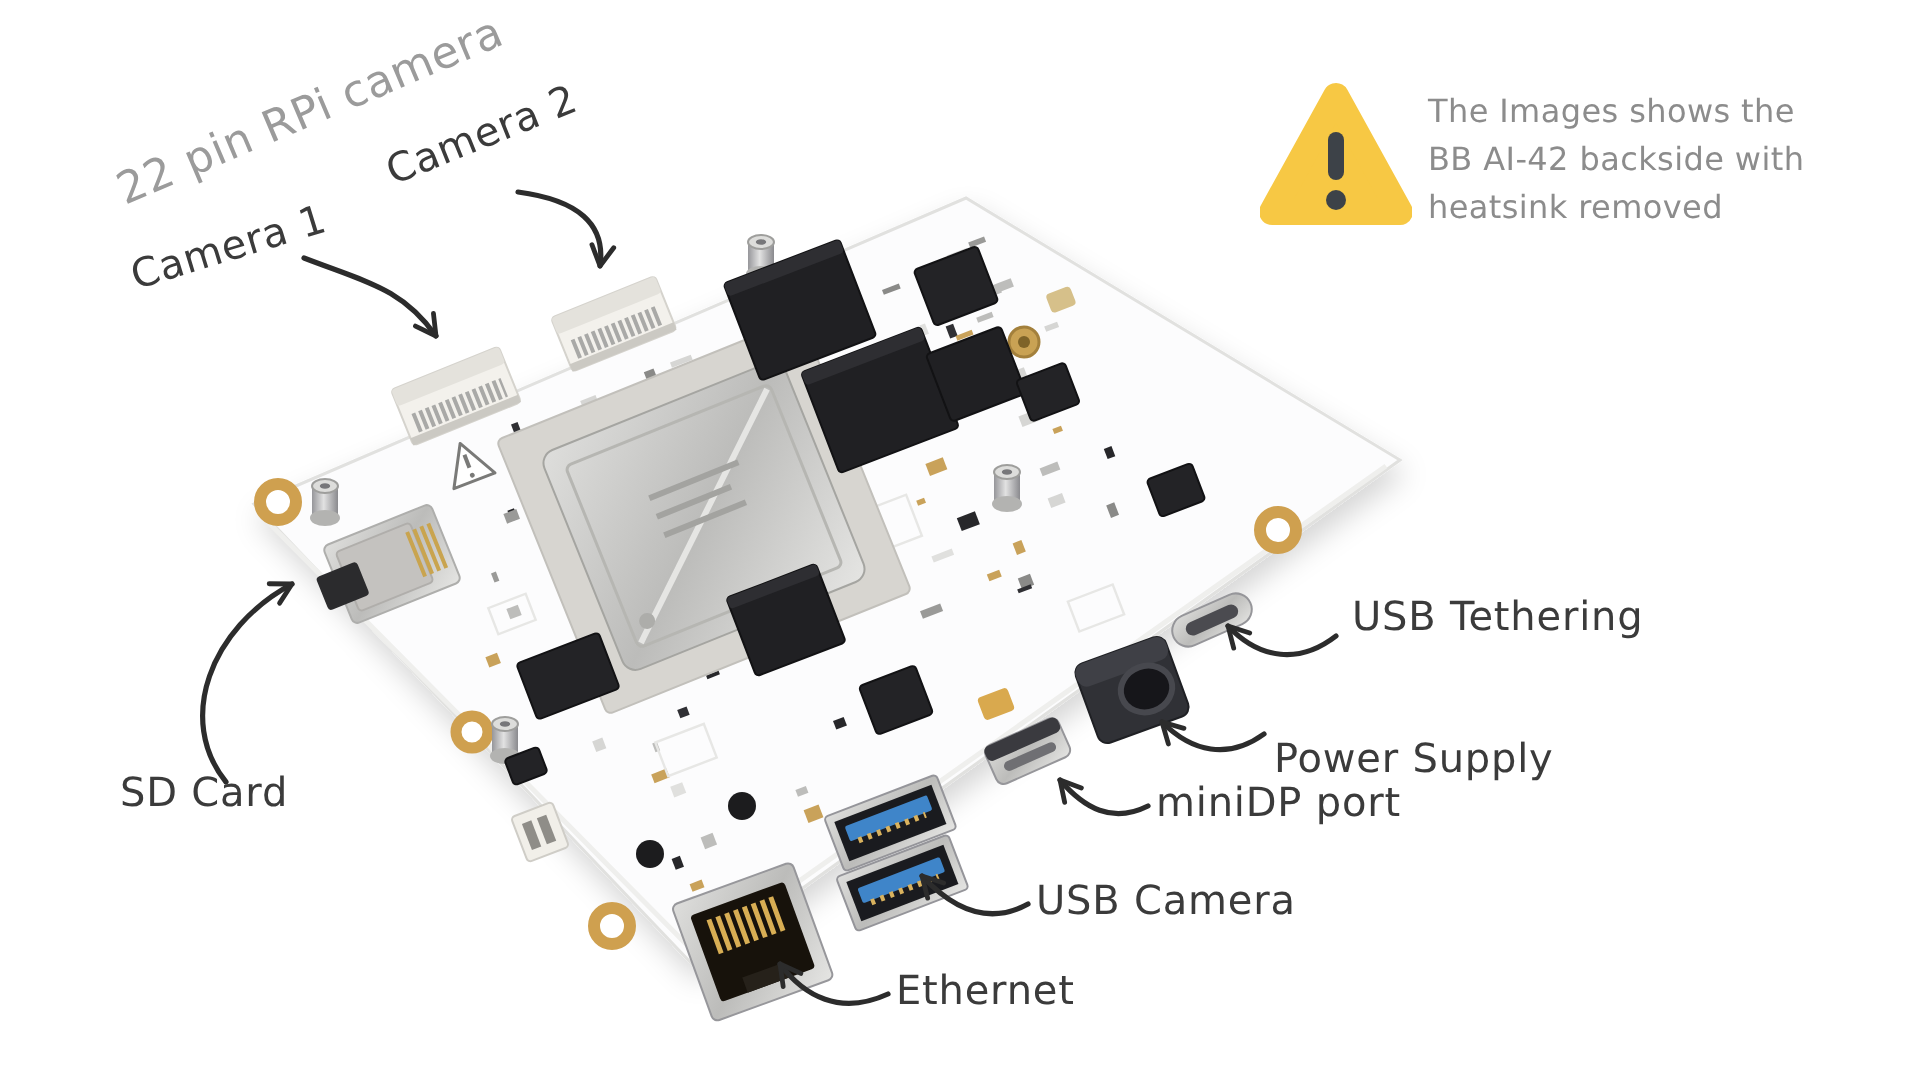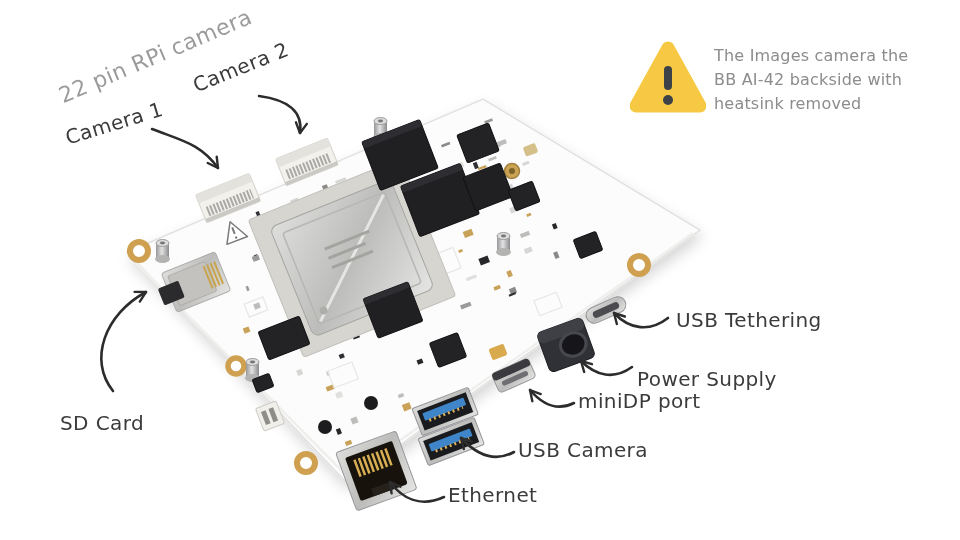--- a/index.html
+++ b/index.html
@@ -4,22 +4,22 @@
 <style>
   html,body{margin:0;padding:0;background:#fff;}
   .stage{position:relative;width:960px;height:540px;background:#ffffff;overflow:hidden;
          font-family:"DejaVu Sans","Liberation Sans",sans-serif;}
   .layer{position:absolute;left:0;top:0;}
   .lbl{position:absolute;white-space:nowrap;color:#3b3b3b;font-size:20px;font-weight:400;
        letter-spacing:.4px;}
   #lbl-rpi {left:60px; top:84px; color:#9b9b9b;font-size:22px;transform:rotate(-23deg);transform-origin:0 50%;}
   #lbl-c1  {left:66px; top:126px;transform:rotate(-17deg);transform-origin:0 50%;}
   #lbl-c2  {left:194px;top:74px; transform:rotate(-22deg);transform-origin:0 50%;}
-  #lbl-sd  {left:60px; top:384px;margin-top:27px;}
-  #lbl-usbt{left:676px;top:308px;}
+  #lbl-sd  {left:60px; top:384px;}
+  #lbl-usbt{left:676px;top:296px;}
   #lbl-pwr {left:637px;top:367px;text-align:center;}
   #lbl-mdp {left:578px;top:389px;}
   #lbl-usbc{left:518px;top:438px;}
   #lbl-eth {left:448px;top:483px;}
   .notice-icon{position:absolute;left:630px;top:40px;width:76px;height:78px;}
   .notice-text{position:absolute;left:714px;top:44px;color:#8c8c8c;font-size:16px;
                line-height:24px;letter-spacing:.2px;}
 </style>
 </head>
 <body>
@@ -328,18 +328,18 @@
   <div class="lbl" id="lbl-mdp">miniDP port</div>
   <div class="lbl" id="lbl-eth">Ethernet</div>
   <div class="lbl" id="lbl-usbc">USB Camera</div>
 
   <svg class="notice-icon" viewBox="0 0 76 78">
     <path d="M38,8 L70,66 L6,66 Z" fill="#F7C844" stroke="#F7C844" stroke-width="13" stroke-linejoin="round"></path>
     <rect x="34" y="26" width="8" height="24" rx="4" fill="#3d4248"></rect>
     <circle cx="38" cy="60" r="5" fill="#3d4248"></circle>
   </svg>
   <div class="notice-text">
-    <div>The Images camera the</div>
+    <div>The Images shows the</div>
     <div>BB AI-42 backside with</div>
     <div>heatsink removed</div>
   </div>
 
 </div>
 
 </body></html>

